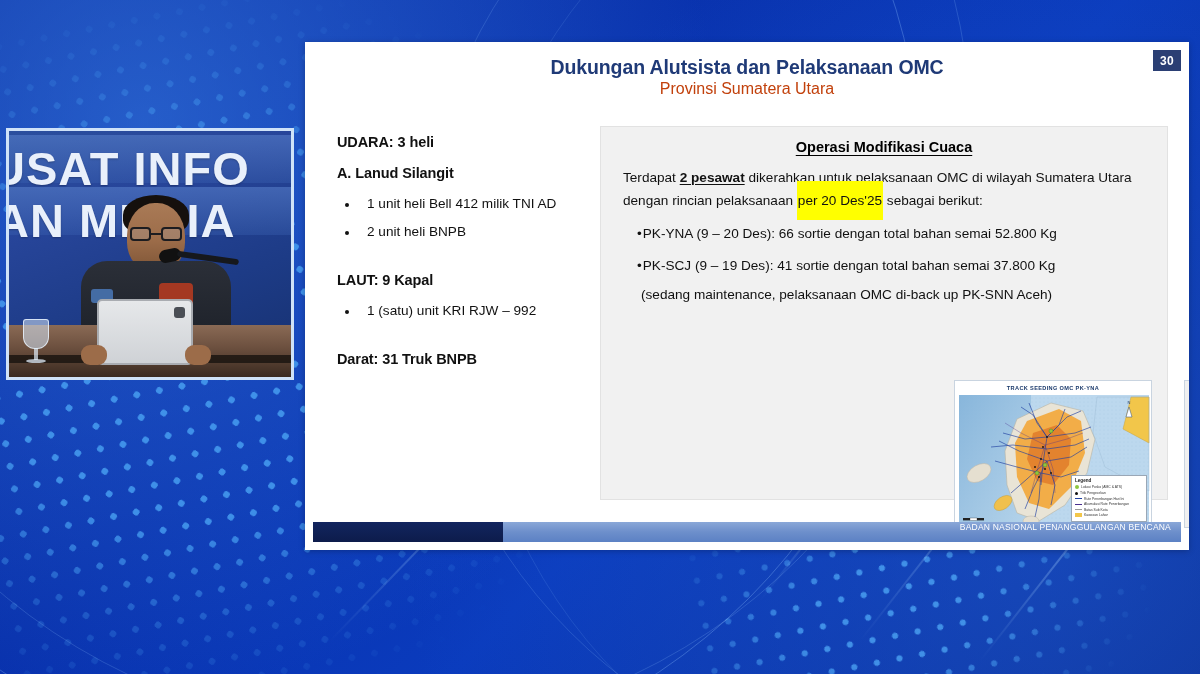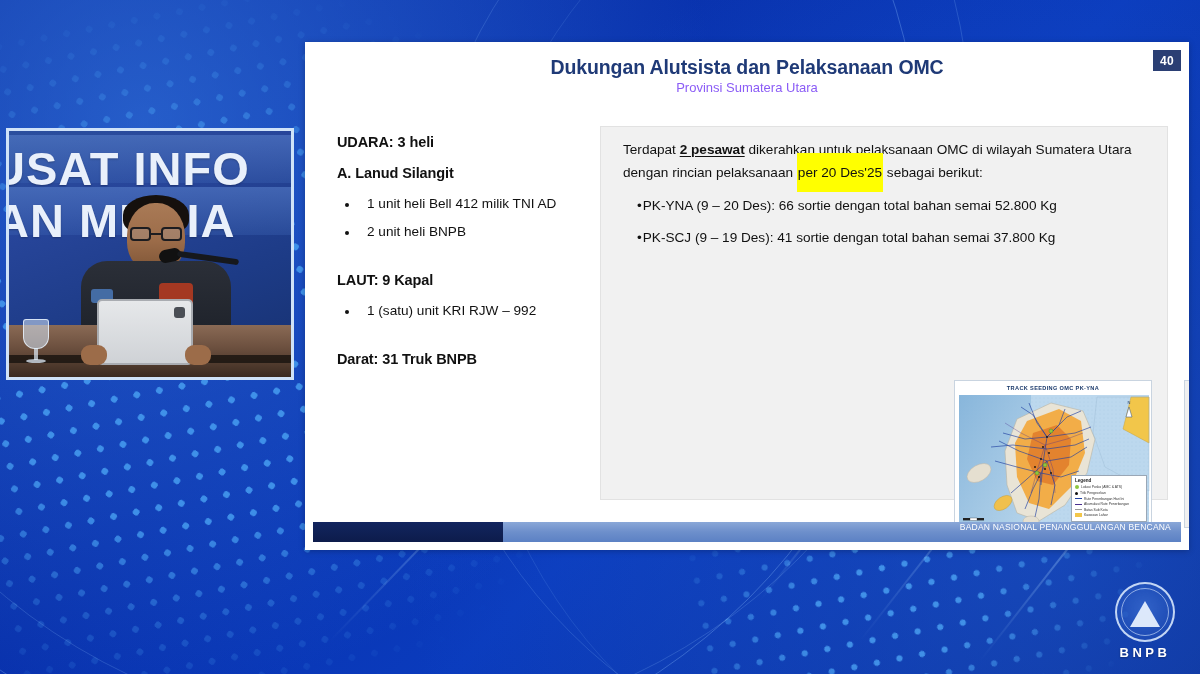--- a/index.html
+++ b/index.html
@@ -209,22 +209,22 @@
     margin: 0; padding-top: 14px;
     text-align: center;
     color: #1f3a77;
     font-size: 19.5px;
     font-weight: 700;
     letter-spacing: -0.1px;
   }
   #slide-subtitle {
     margin: 1px 0 0 0;
     text-align: center;
-    color: #8b5cf6;
-    font-size: 13px;
+    color: #c2410c;
+    font-size: 16px;
     font-weight: 400;
   }
 
   #left-col {
     position: absolute;
     left: 32px; top: 92px;
     width: 268px;
     color: #111;
   }
   .lc-head {
@@ -427,21 +427,21 @@
     <div class="hands rh"></div>
     <div class="glass">
       <div class="bowl"></div>
       <div class="stem"></div>
       <div class="foot"></div>
     </div>
   </div>
 
   <div id="slide">
 
-    <div id="page-badge">40</div>
+    <div id="page-badge">30</div>
 
     <h1 id="slide-title">Dukungan Alutsista dan Pelaksanaan OMC</h1>
     <h2 id="slide-subtitle">Provinsi Sumatera Utara</h2>
 
     <div id="left-col">
       <p class="lc-head">UDARA: 3 heli</p>
       <p class="lc-head">A. Lanud Silangit</p>
       <ul class="lc-bullets">
         <li>1 unit heli Bell 412 milik TNI AD</li>
         <li>2 unit heli BNPB</li>
@@ -449,31 +449,33 @@
       <div class="lc-gap"></div>
       <p class="lc-head">LAUT: 9 Kapal</p>
       <ul class="lc-bullets">
         <li>1 (satu) unit KRI RJW – 992</li>
       </ul>
       <div class="lc-gap"></div>
       <p class="lc-head" style="margin-bottom:0;">Darat: 31 Truk BNPB</p>
     </div>
 
     <div id="omc-panel">
+      <p id="omc-title">Operasi Modifikasi Cuaca</p>
 
       <p class="omc-para">
         <span>Terdapat </span><b class="ul">2 pesawat</b><span> dikerahkan untuk pelaksanaan OMC di wilayah Sumatera Utara dengan rincian pelaksanaan </span><span class="hl">per 20 Des'25</span><span> sebagai berikut:</span>
       </p>
 
       <p class="omc-sub">
         <span class="dot">•</span><span>PK-YNA (9 – 20 Des): 66 sortie dengan total bahan semai 52.800 Kg</span>
       </p>
       <p class="omc-sub">
         <span class="dot">•</span><span>PK-SCJ (9 – 19 Des): 41 sortie dengan total bahan semai 37.800 Kg</span>
       </p>
+      <p class="omc-note">(sedang maintenance, pelaksanaan OMC di-back up PK-SNN Aceh)</p>
 
       <div class="map" id="map-left">
         <svg viewBox="0 0 198 148" width="198" height="148" preserveAspectRatio="none" style="position:absolute;inset:0;">
           <defs>
             <pattern id="seaDots" width="4" height="4" patternUnits="userSpaceOnUse">
               <rect width="4" height="4" fill="#bcd8ee"></rect>
               <circle cx="1" cy="1" r="0.5" fill="#a9cbe6"></circle>
             </pattern>
             <linearGradient id="deepSea" x1="0" y1="0" x2="1" y2="1">
               <stop offset="0%" stop-color="#7fb0d8"></stop>
@@ -664,20 +666,14 @@
     </div>
 
     <div id="footer-bar">
       <div id="footer-dark"></div>
       <div id="footer-light">
         <span id="footer-text">BADAN NASIONAL PENANGGULANGAN BENCANA</span>
       </div>
     </div>
   </div>
 
-  <div id="bnpb-logo">
-    <div class="ring">
-      <div class="tri"></div>
-    </div>
-    <div class="label">BNPB</div>
-  </div>
 
 </div>
 
 </body></html>

